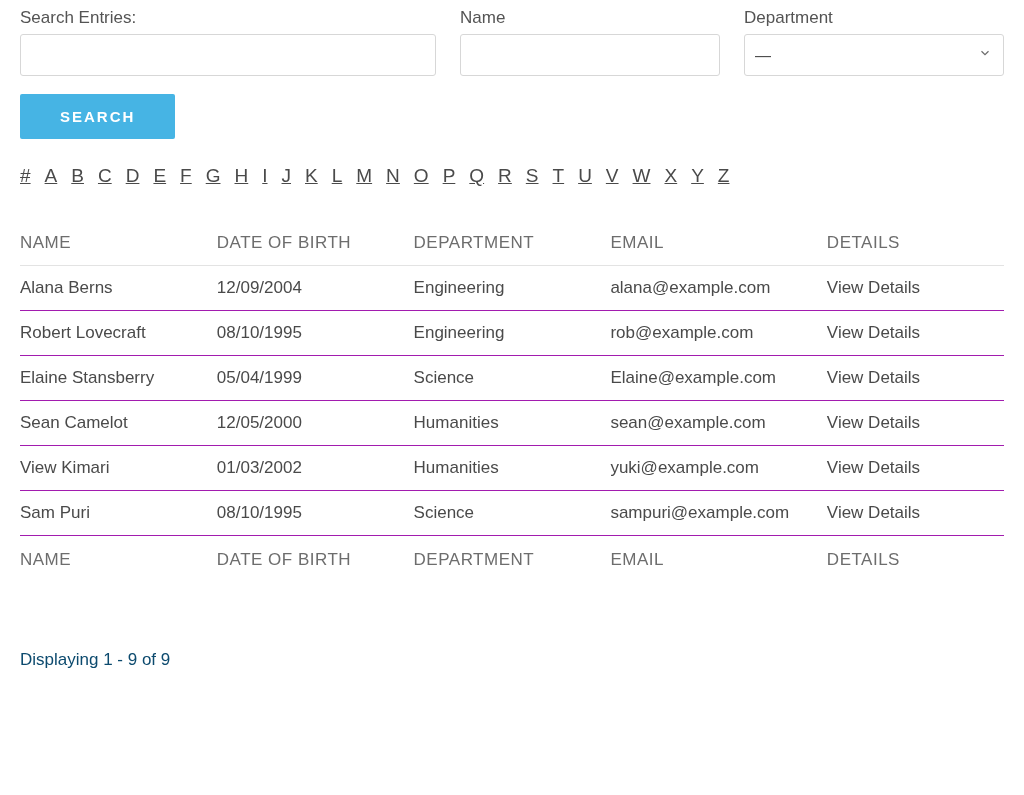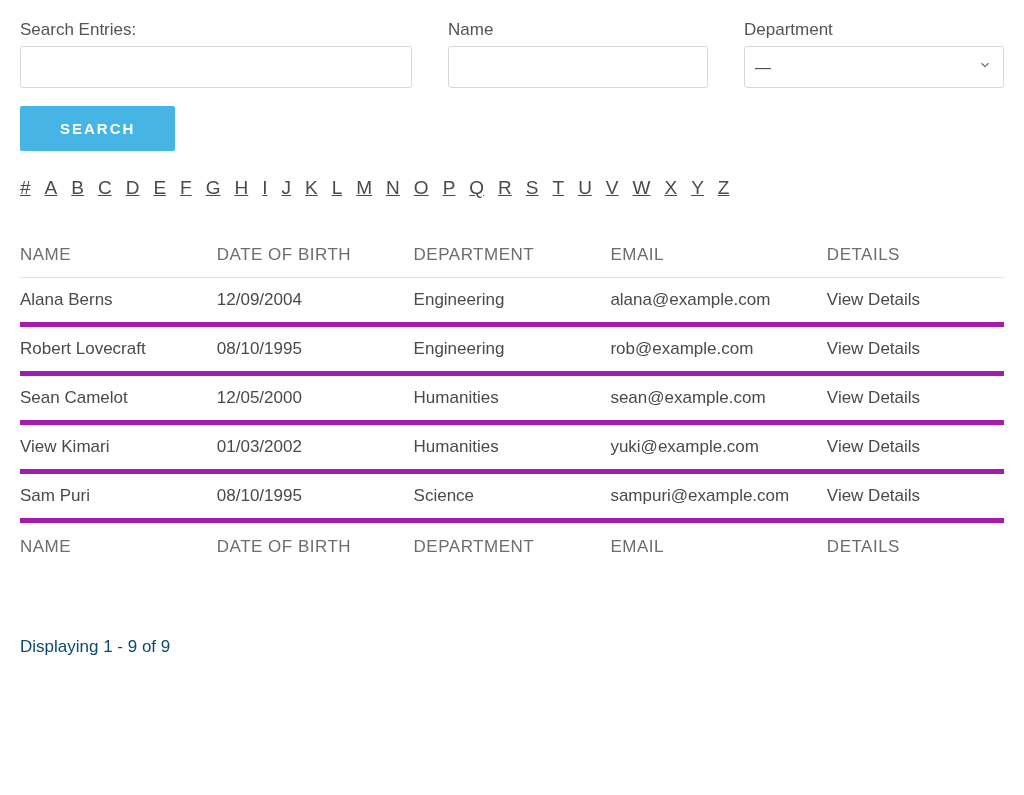--- a/index.html
+++ b/index.html
@@ -6,22 +6,22 @@
   body {
     margin: 0;
     padding: 0 20px 30px 20px;
     font-family: -apple-system, BlinkMacSystemFont, "Segoe UI", Helvetica, Arial, sans-serif;
     color: #4a4a4a;
     background: #fff;
     width: 1024px;
   }
   .filters {
     display: flex;
-    gap: 36px;
-    padding-top: 20px;
+    gap: 24px;
+    padding-top: 8px;
   }
   .filter-col { flex: 1; display: flex; flex-direction: column; }
   .filter-col.small { flex: 0 0 260px; }
   .filter-label {
     font-size: 17px;
     color: #545454;
     margin-bottom: 6px;
   }
   .text-input, .select-input {
     height: 42px;
@@ -81,21 +81,21 @@
     font-size: 17px;
     color: #4a4a4a;
   }
   table.entries thead th {
     font-weight: 400;
     color: #6d6d6d;
     letter-spacing: 0.5px;
     border-bottom: 1px solid #e3e3e3;
   }
   table.entries tbody td {
-    border-bottom: 5px solid #a21caf;
+    border-bottom: 1px solid #a21caf;
   }
   table.entries tfoot th {
     font-weight: 400;
     color: #6d6d6d;
     letter-spacing: 0.5px;
     border-top: 1px solid #e3e3e3;
     padding-top: 14px;
   }
   .link {
     color: #4a4a4a;
@@ -192,20 +192,27 @@
         <td><a class="link">View Details</a></td>
       </tr>
       <tr>
         <td>Robert Lovecraft</td>
         <td>08/10/1995</td>
         <td>Engineering</td>
         <td><a class="link">rob@example.com</a></td>
         <td><a class="link">View Details</a></td>
       </tr>
       <tr>
+        <td>Elaine Stansberry</td>
+        <td>05/04/1999</td>
+        <td>Science</td>
+        <td><a class="link">Elaine@example.com</a></td>
+        <td><a class="link">View Details</a></td>
+      </tr>
+      <tr>
         <td>Sean Camelot</td>
         <td>12/05/2000</td>
         <td>Humanities</td>
         <td><a class="link">sean@example.com</a></td>
         <td><a class="link">View Details</a></td>
       </tr>
       <tr>
         <td>View Kimari</td>
         <td>01/03/2002</td>
         <td>Humanities</td>

